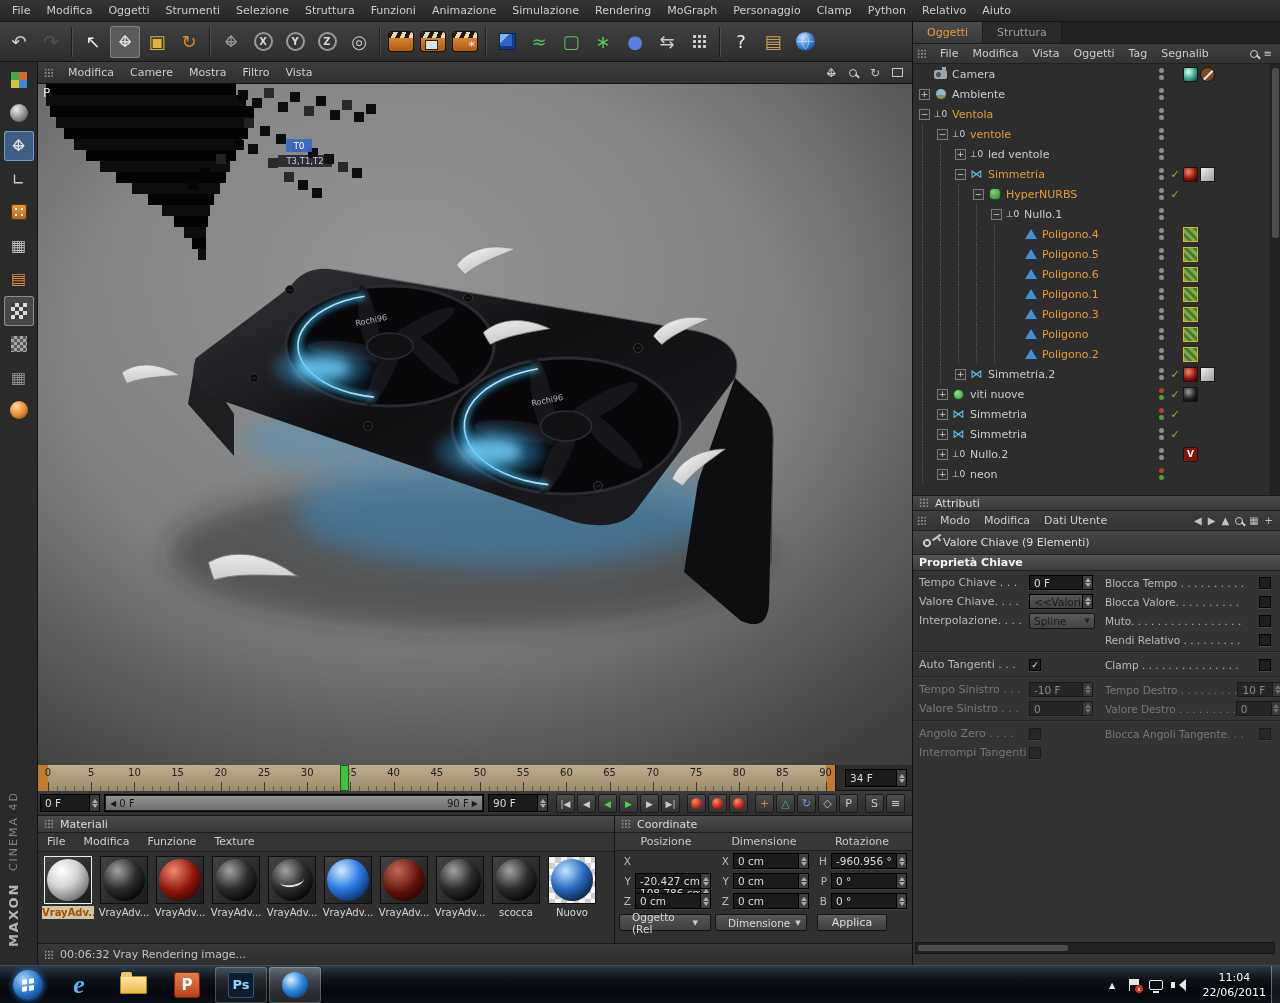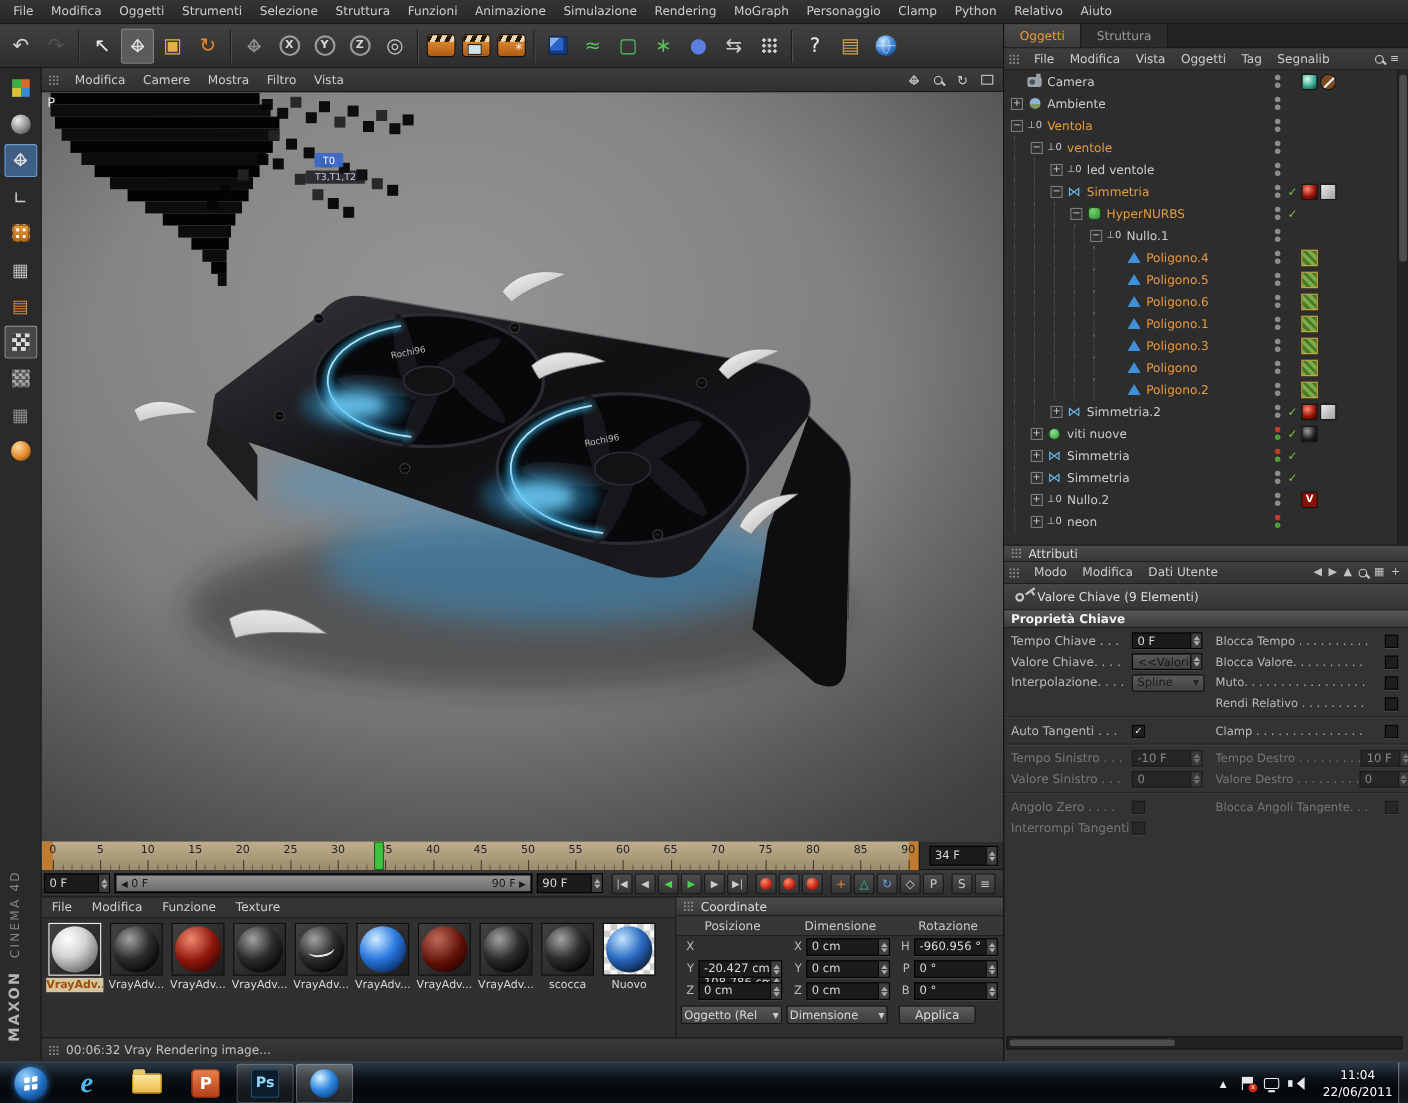--- a/index.html
+++ b/index.html
@@ -129,21 +129,21 @@
 
   
   #coords{position:absolute;left:615px;top:816px;width:297px;height:127px;background:#303030}
   #coord-headers{position:relative;height:18px;background:#373737;border-bottom:1px solid #1f1f1f}
   .chead{position:absolute;top:2px;width:94px;text-align:center;color:#c9c9c9}
   #coord-grid{position:relative;height:60px}
   .clab{position:absolute;width:12px;text-align:right;color:#bcbcbc;font-size:10.5px}
   .cfld{position:absolute;width:76px;height:16px}
   #coord-bottom{position:relative;height:24px}
   .csel{position:absolute;height:17px;display:flex;align-items:center;background:linear-gradient(#565656,#3f3f3f);
-        border:1px solid #141414;border-radius:2px;color:#d9d9d9;padding:0 2px;font-size:10.5px}
+        border:1px solid #141414;border-radius:2px;color:#d9d9d9;padding:0 12px;font-size:10.5px}
   .csel .arr{margin-left:auto;font-size:7px;color:#cfcfcf;padding-left:5px}
   .btnr{position:absolute;height:17px;background:linear-gradient(#5c5c5c,#3e3e3e);border:1px solid #161616;border-radius:2px;
         color:#dcdcdc;display:flex;align-items:center;justify-content:center}
 
   
   #statusbar{position:absolute;left:38px;top:943px;width:874px;height:22px;background:linear-gradient(#383838,#2d2d2d);
              border-top:1px solid #191919;display:flex;align-items:center;padding:0 4px;color:#c2c2c2}
 
   
   #rightpanel{position:absolute;left:912px;top:22px;width:368px;height:943px;background:#333;border-left:1px solid #101010}
@@ -785,20 +785,24 @@
         <div class="tbtn" style="left: 827px;">
           <span style="color: rgb(201, 201, 201); font-size: 11px;">S</span>
         </div>
         <div class="tbtn" style="left: 848px;">
           <span style="color: rgb(201, 201, 201); font-size: 11px;">≡</span>
         </div>
       </div>
   </div>
 
   <div id="materials">
+    <div class="phead">
+      <span class="grip"></span>
+      <span>Materiali</span>
+    </div>
     <div class="pmenu" id="mat-menu">
         <div class="menu-item">File</div>
         <div class="menu-item">Modifica</div>
         <div class="menu-item">Funzione</div>
         <div class="menu-item">Texture</div>
       </div>
     <div id="mat-list">
         <div class="mat selected">
           <div class="mat-thumb">
             <span class="sphere s-silver"></span>

